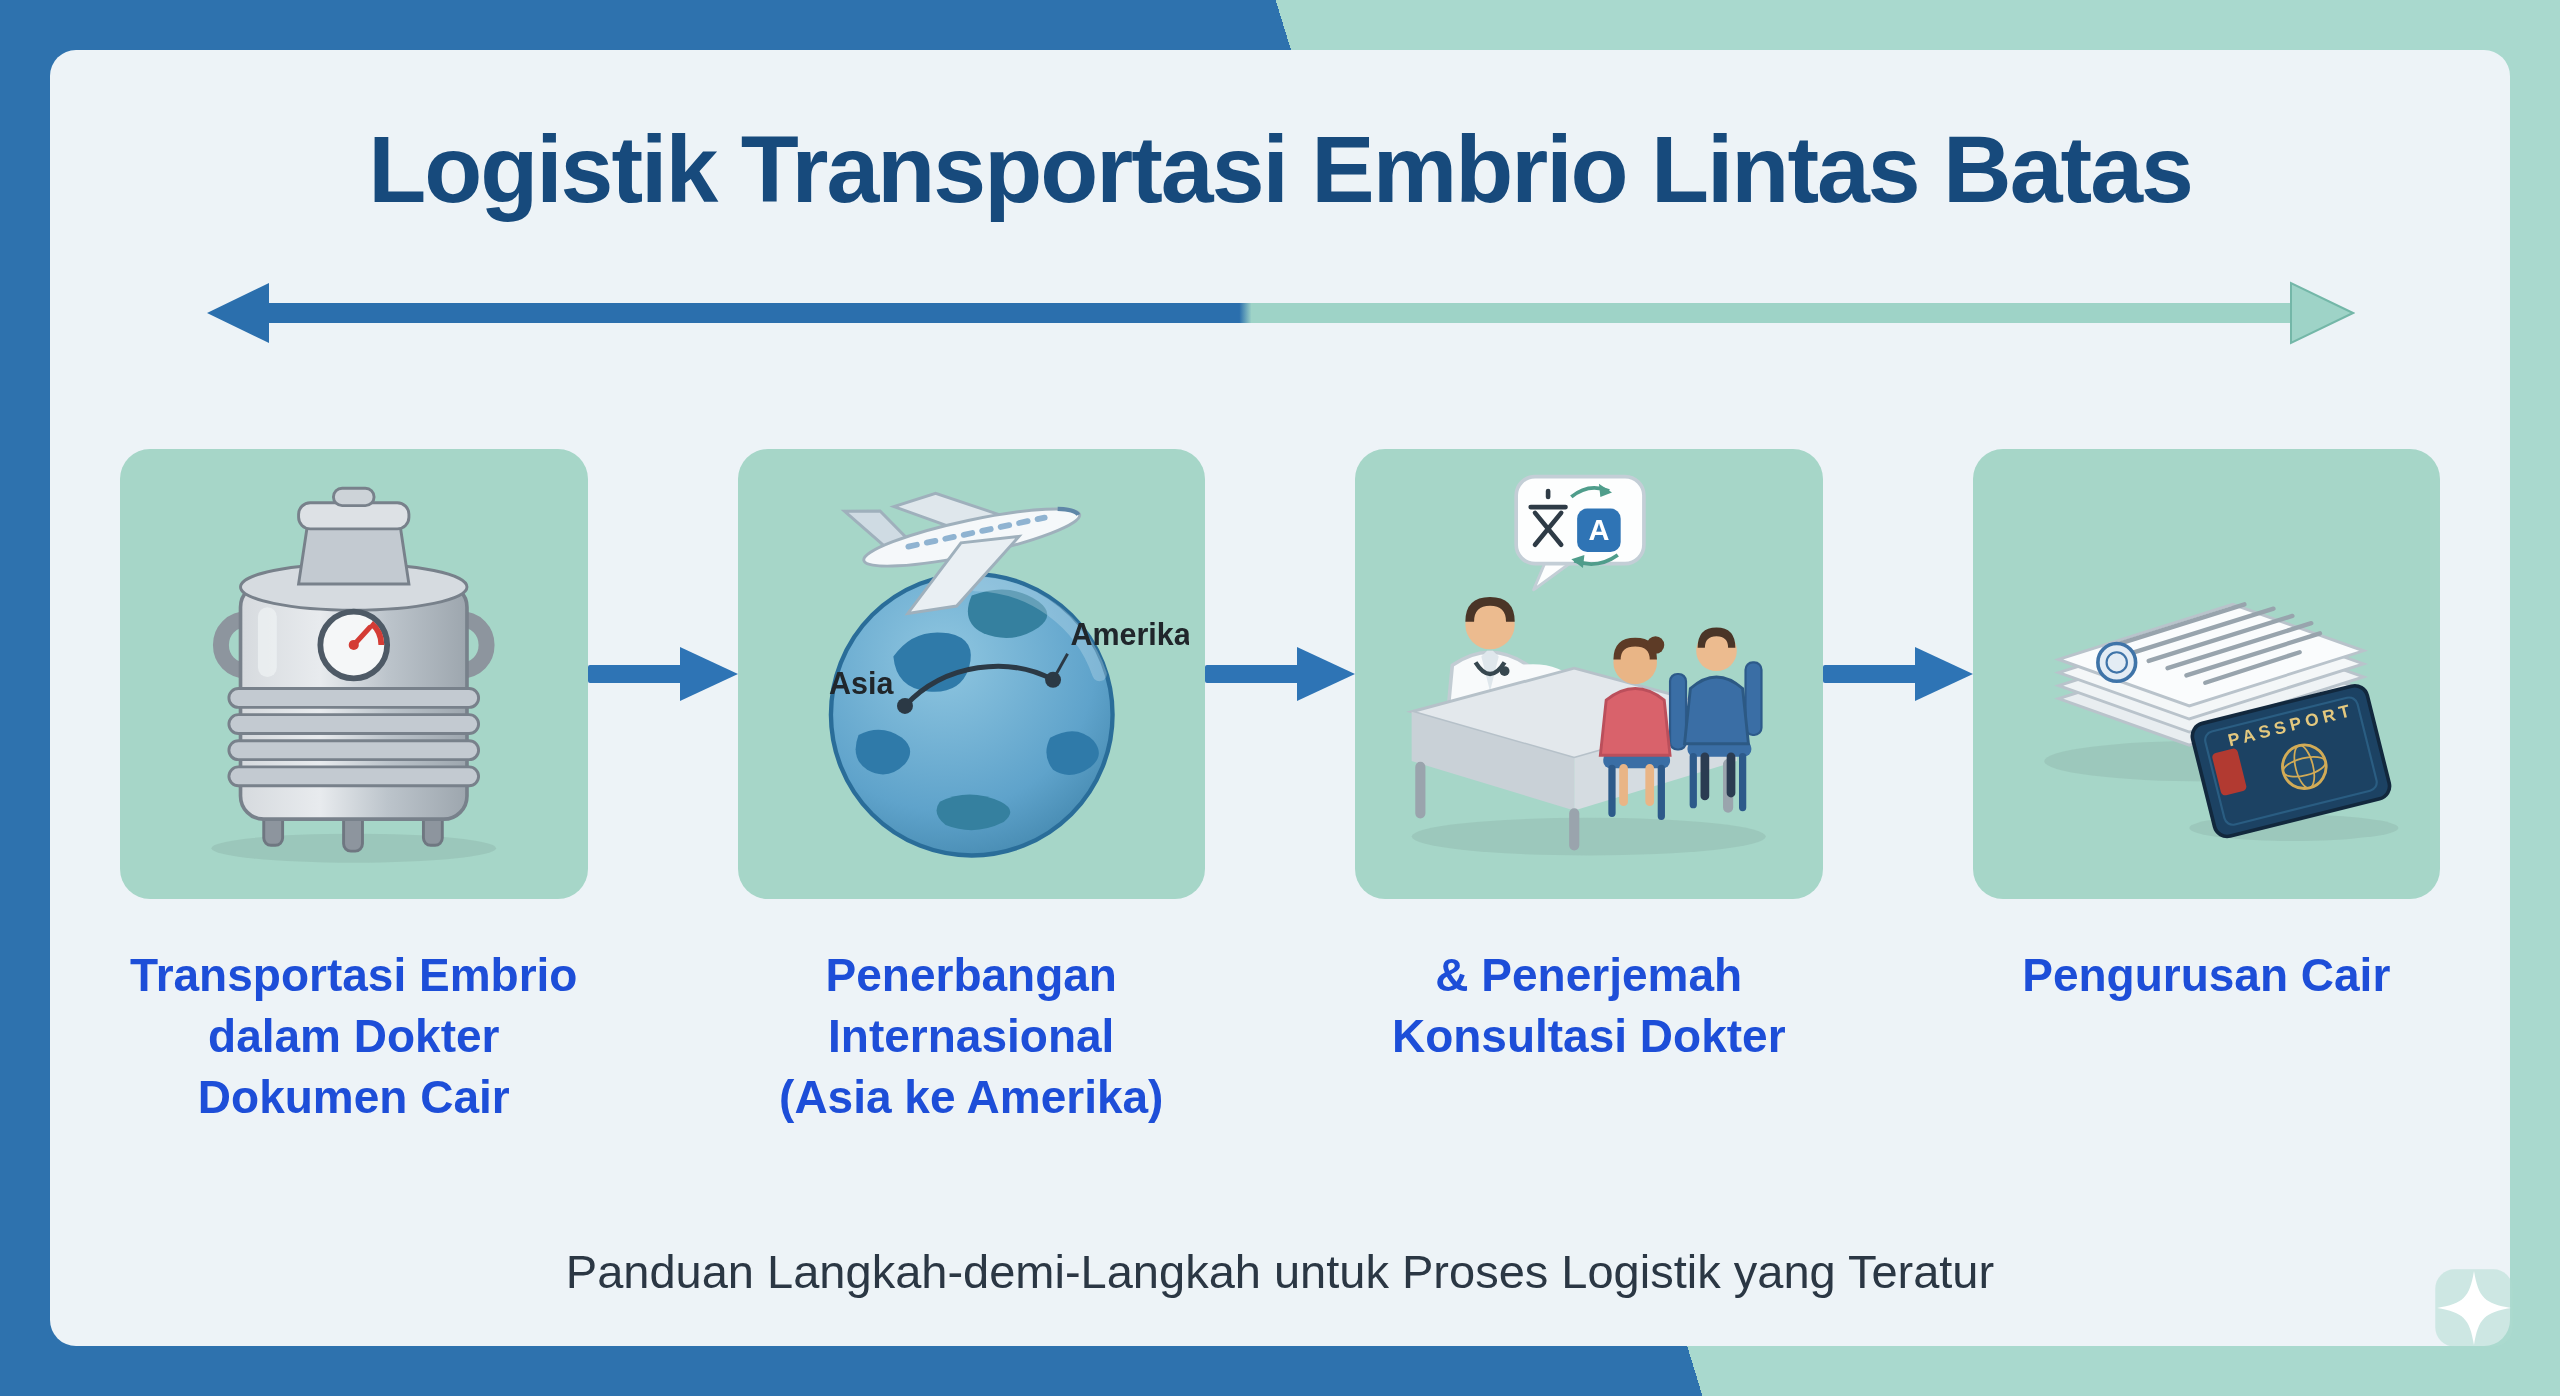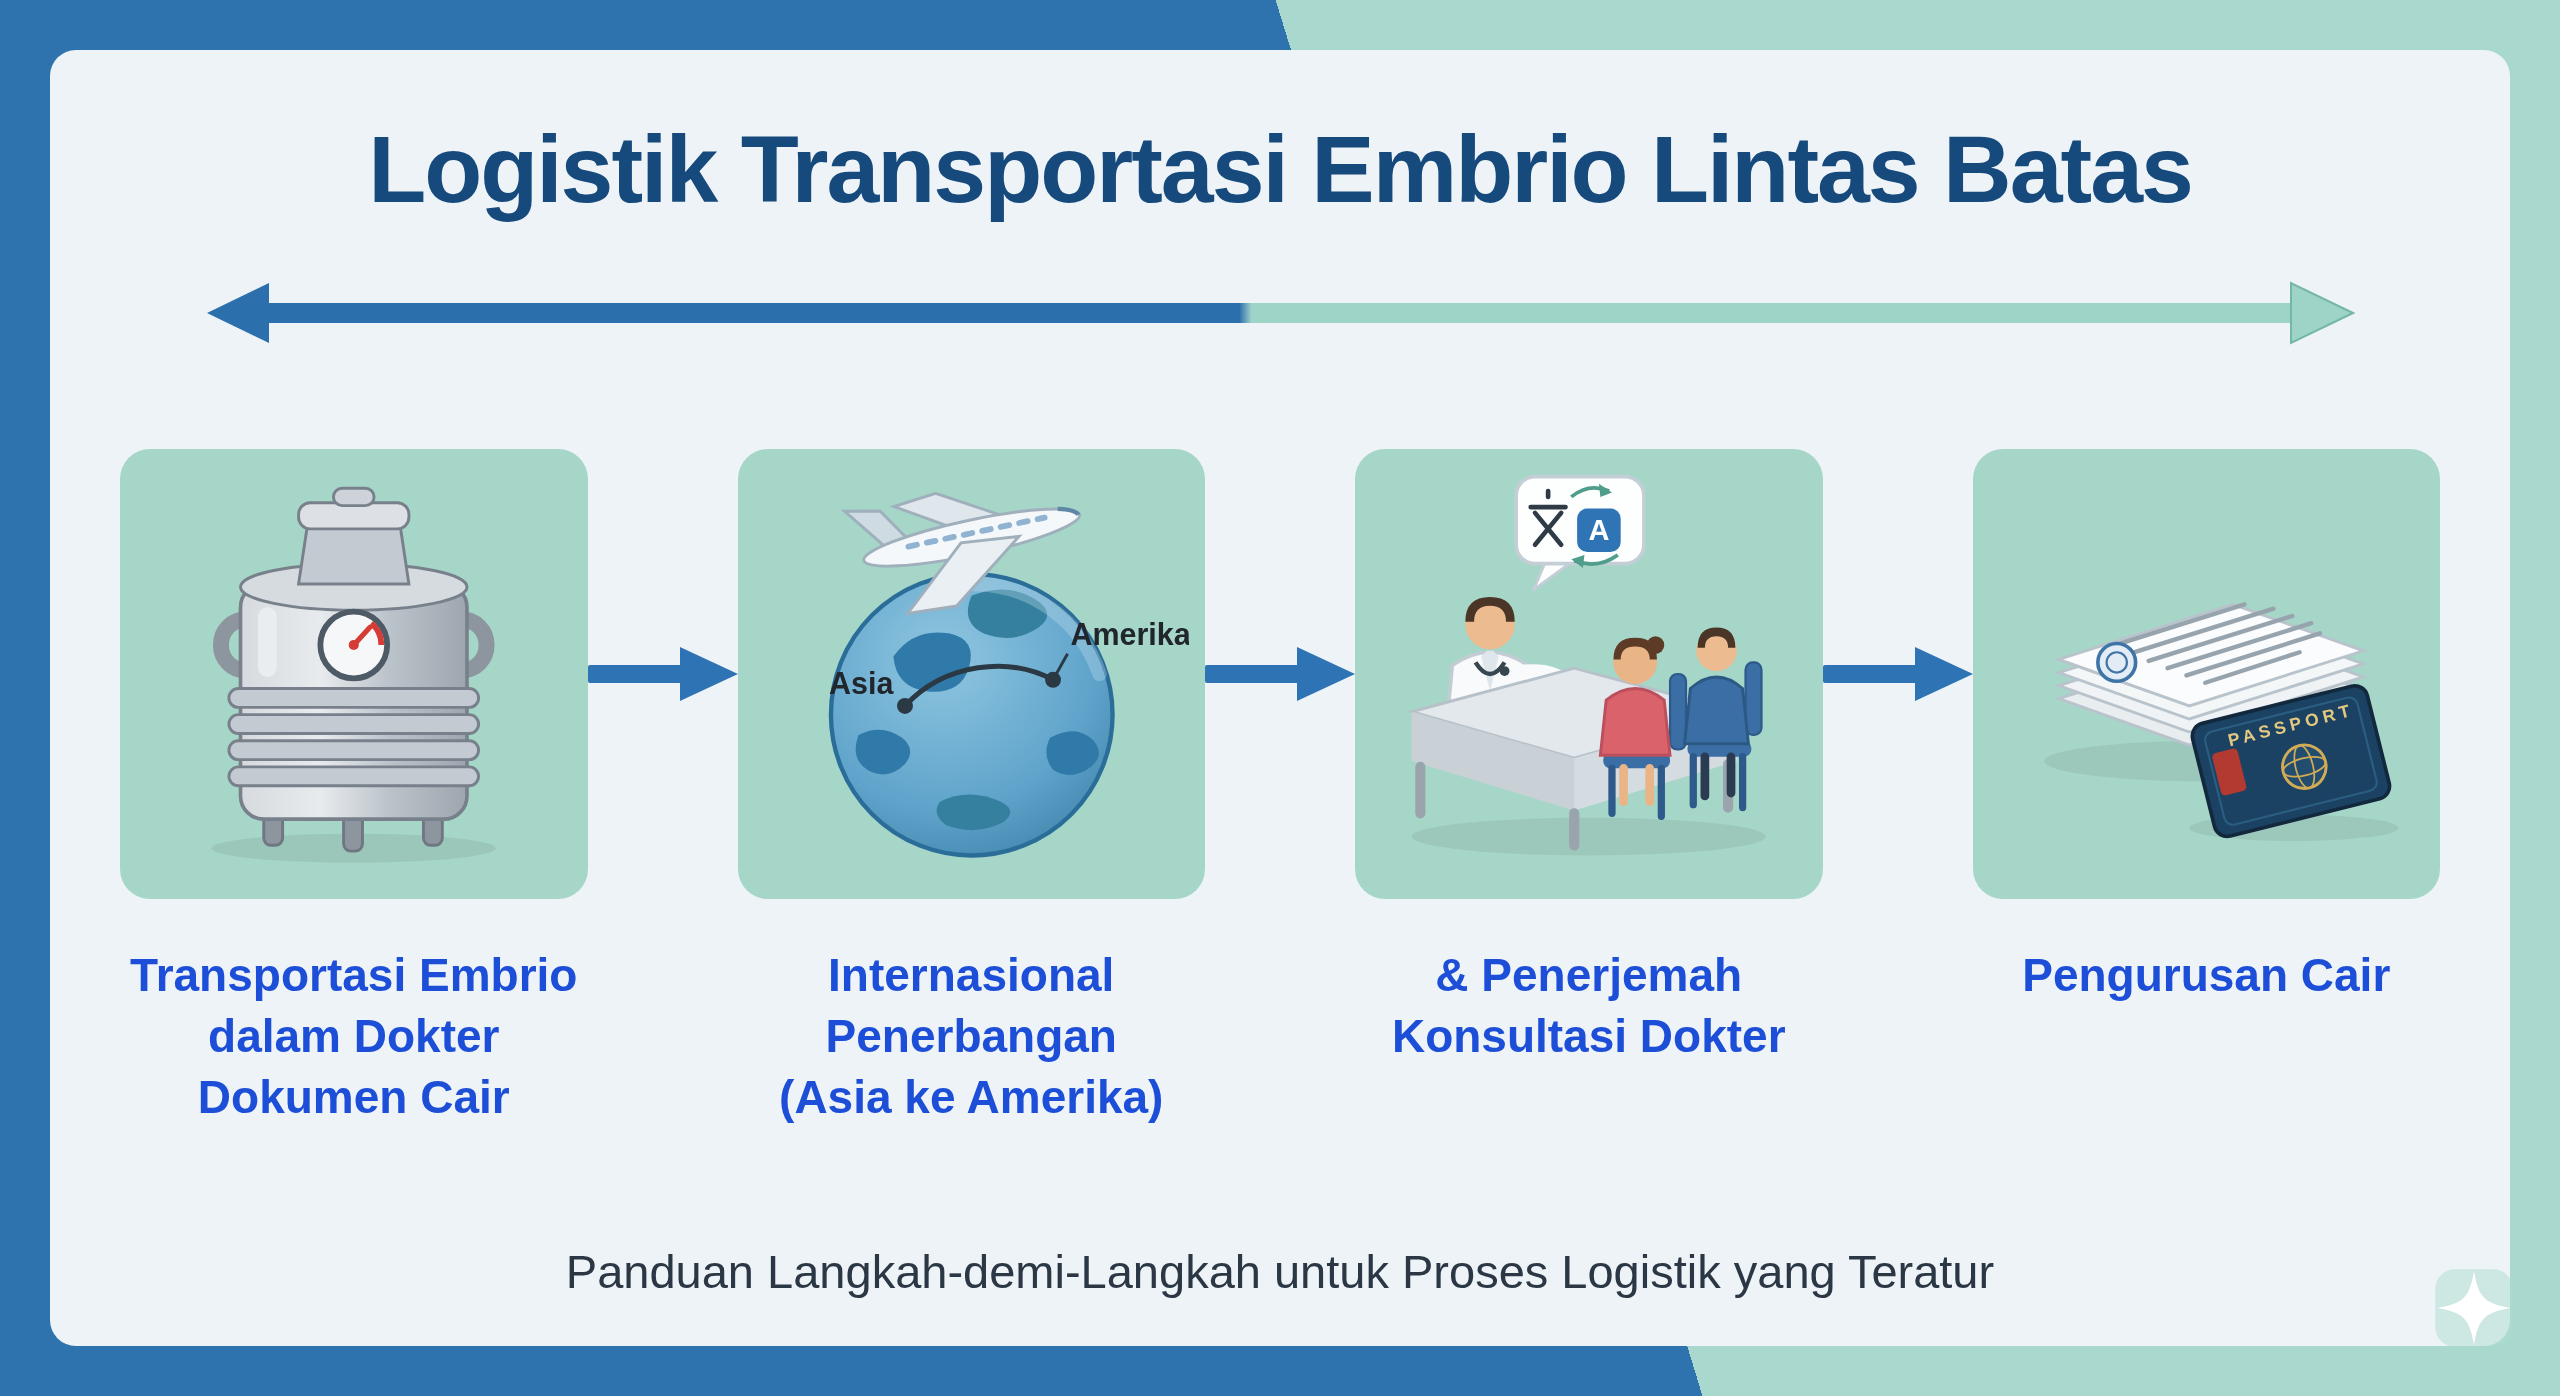--- a/index.html
+++ b/index.html
@@ -277,22 +277,22 @@
           </g>
         </svg>
       </div>
 
       <div class="caption c1">
         <div>Transportasi Embrio</div>
         <div>dalam Dokter</div>
         <div>Dokumen Cair</div>
       </div>
       <div class="caption c3">
+        <div>Penerbangan</div>
         <div>Internasional</div>
-        <div>Penerbangan</div>
         <div>(Asia ke Amerika)</div>
       </div>
       <div class="caption c5">
         <div>&amp; Penerjemah</div>
         <div>Konsultasi Dokter</div>
         <div></div>
       </div>
       <div class="caption c7">
         <div>Pengurusan Cair</div>
         <div></div>

